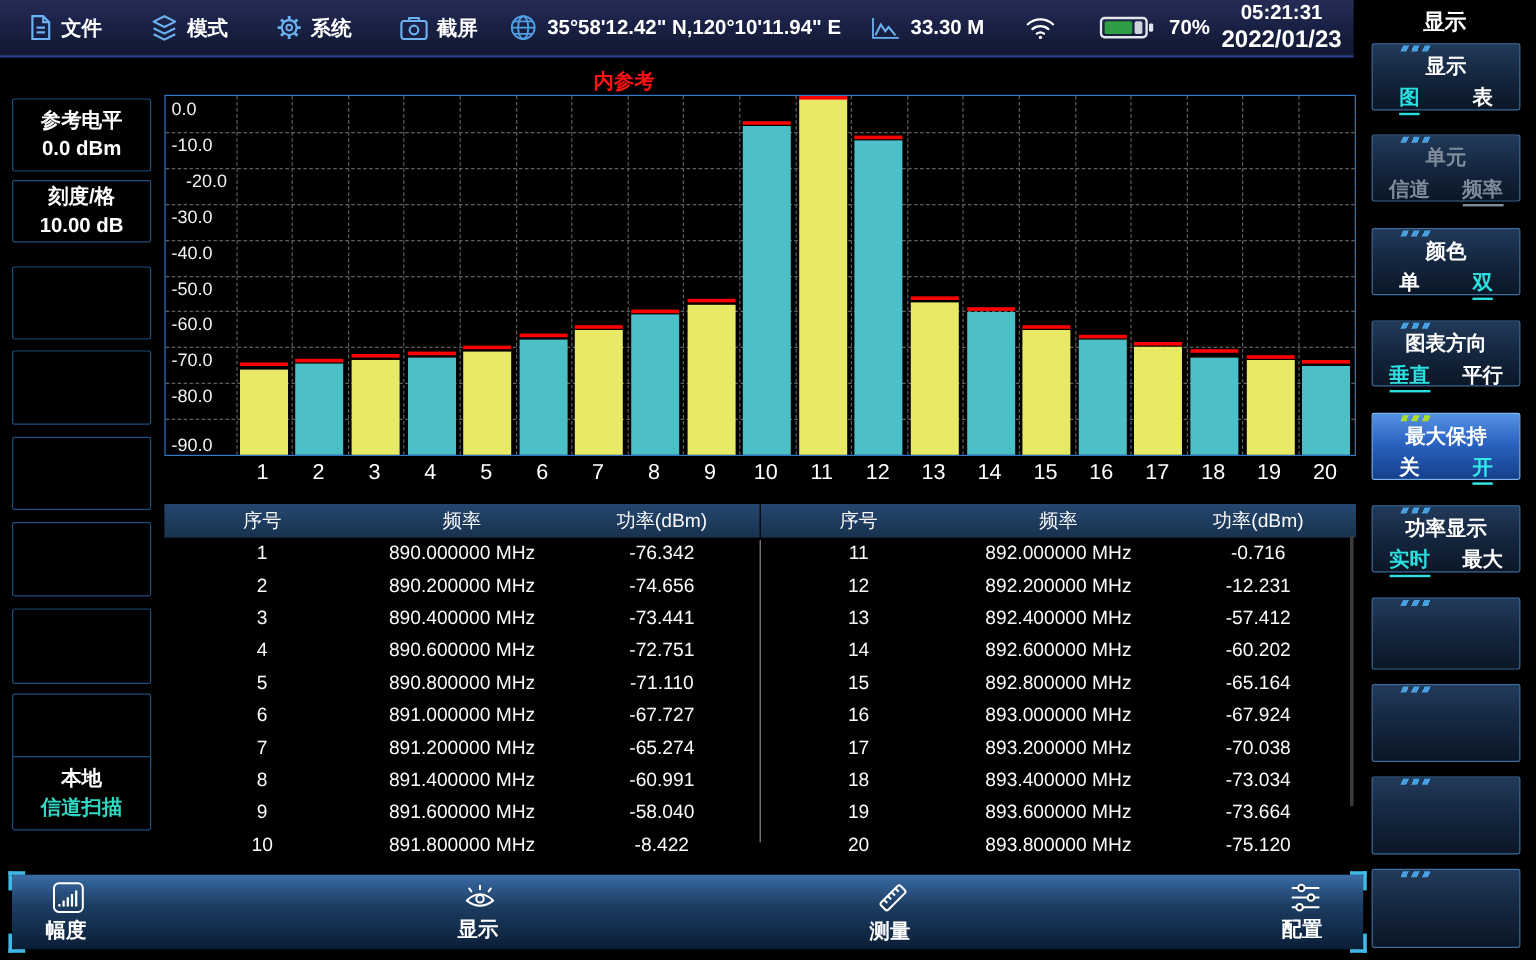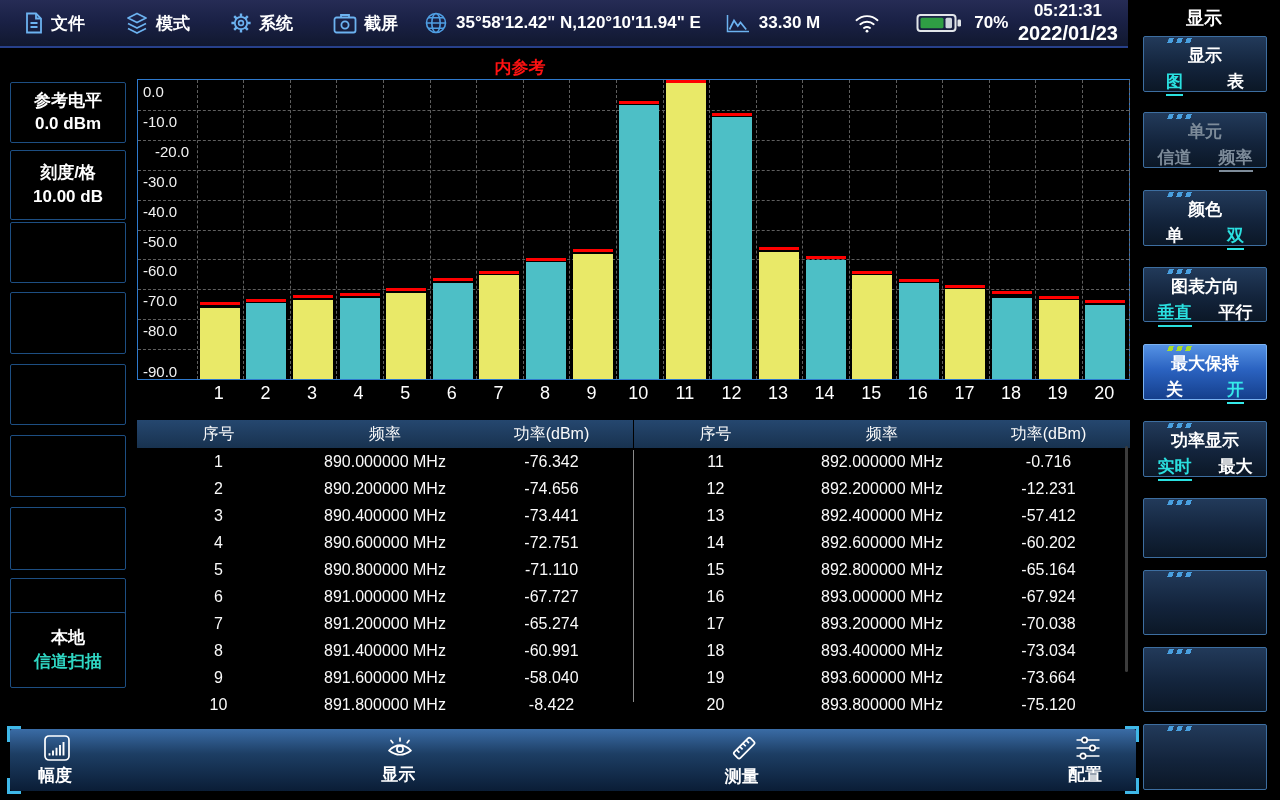--- a/index.html
+++ b/index.html
@@ -403,31 +403,31 @@
     </div>
   <div class="tdivider"></div>
   <div class="tscroll"></div>
 </div>
 
 <div id="leftSb">
     <div class="lbtn" style="top: 82px; height: 61px;">
       <div class="t1">参考电平</div>
       <div class="t2">0.0 dBm</div>
     </div>
-    <div class="lbtn" style="top: 150px; height: 70px;">
+    <div class="lbtn" style="top: 150px; height: 52px;">
       <div class="t1">刻度/格</div>
       <div class="t2">10.00 dB</div>
     </div>
     <div class="lbtn" style="top: 222px; height: 61px;"></div>
     <div class="lbtn" style="top: 292px; height: 62px;"></div>
     <div class="lbtn" style="top: 364px; height: 61px;"></div>
     <div class="lbtn" style="top: 435px; height: 62px;"></div>
     <div class="lbtn" style="top: 507px; height: 63px;"></div>
     <div class="lbtn" style="top: 578px; height: 62px;"></div>
-    <div class="lbtn" style="top: 612px; height: 76px;">
+    <div class="lbtn" style="top: 630px; height: 62px;">
       <div class="t1">本地</div>
       <div class="t2 accent">信道扫描</div>
     </div>
   </div>
 
 <div class="rcol-header">显示</div>
 <div id="rightSb">
     <div class="rbtn" style="top: 36px; height: 56px;">
       <div class="stripes"></div>
       <div class="title">显示</div>

